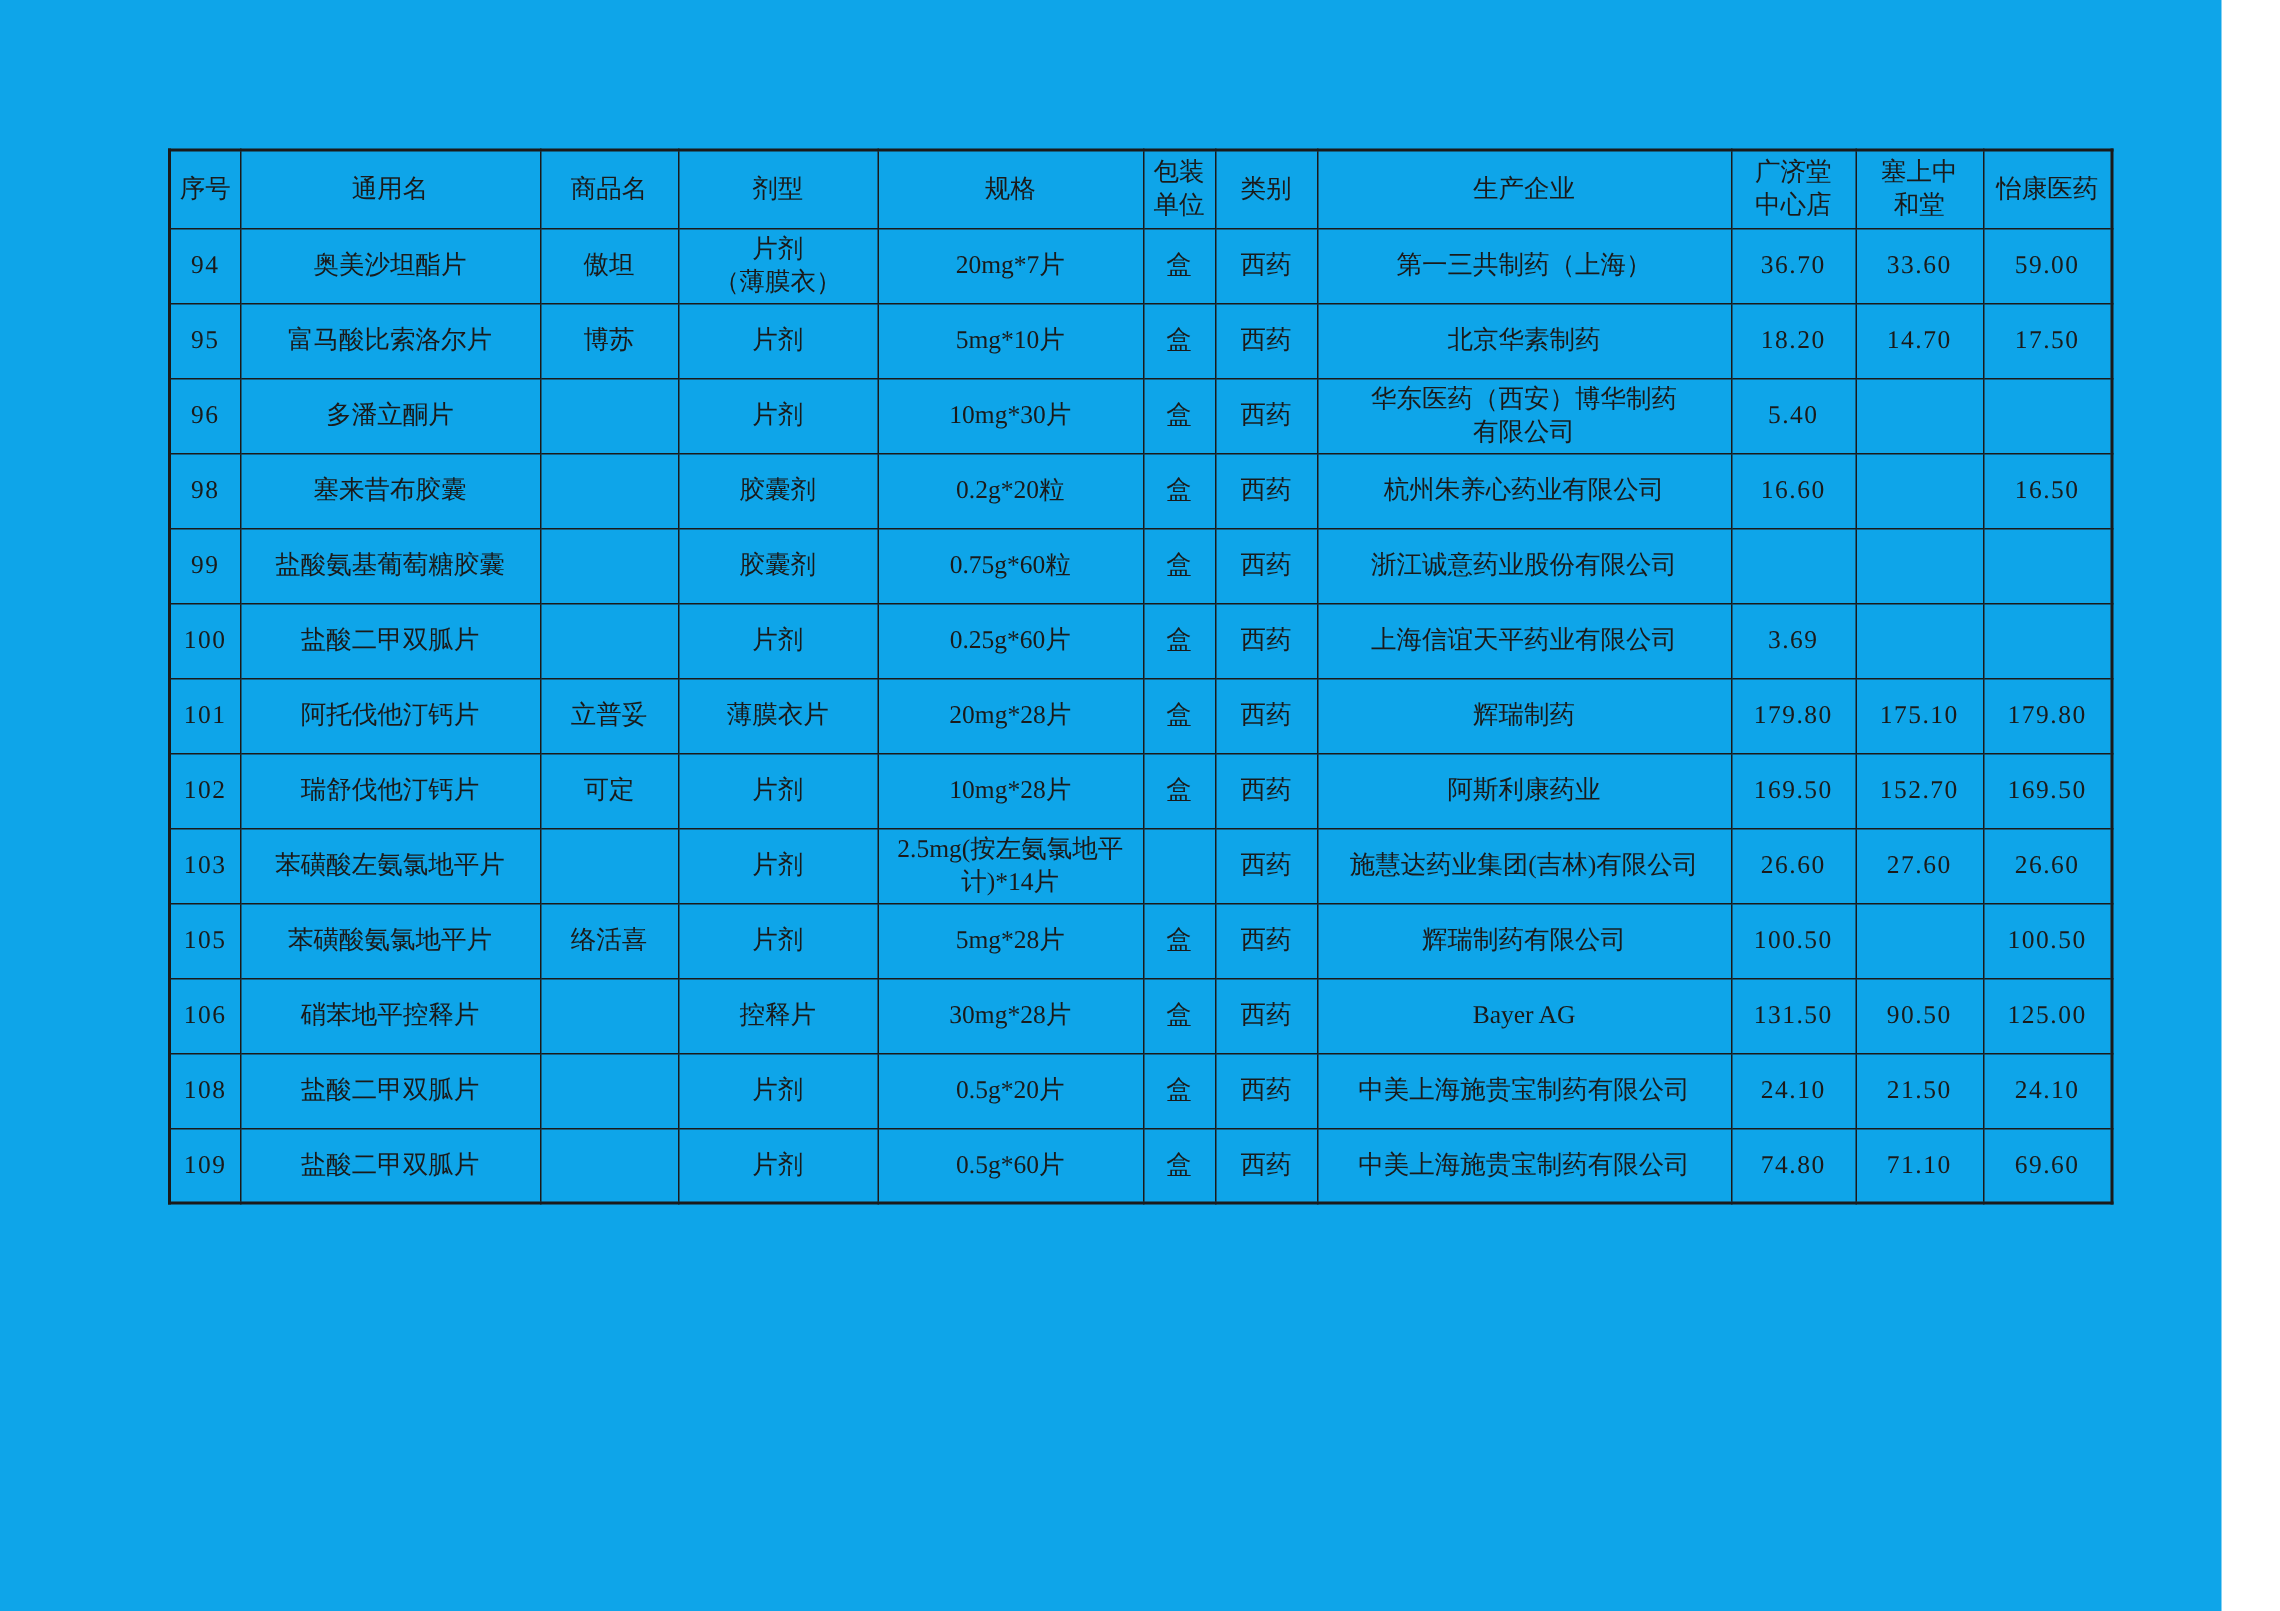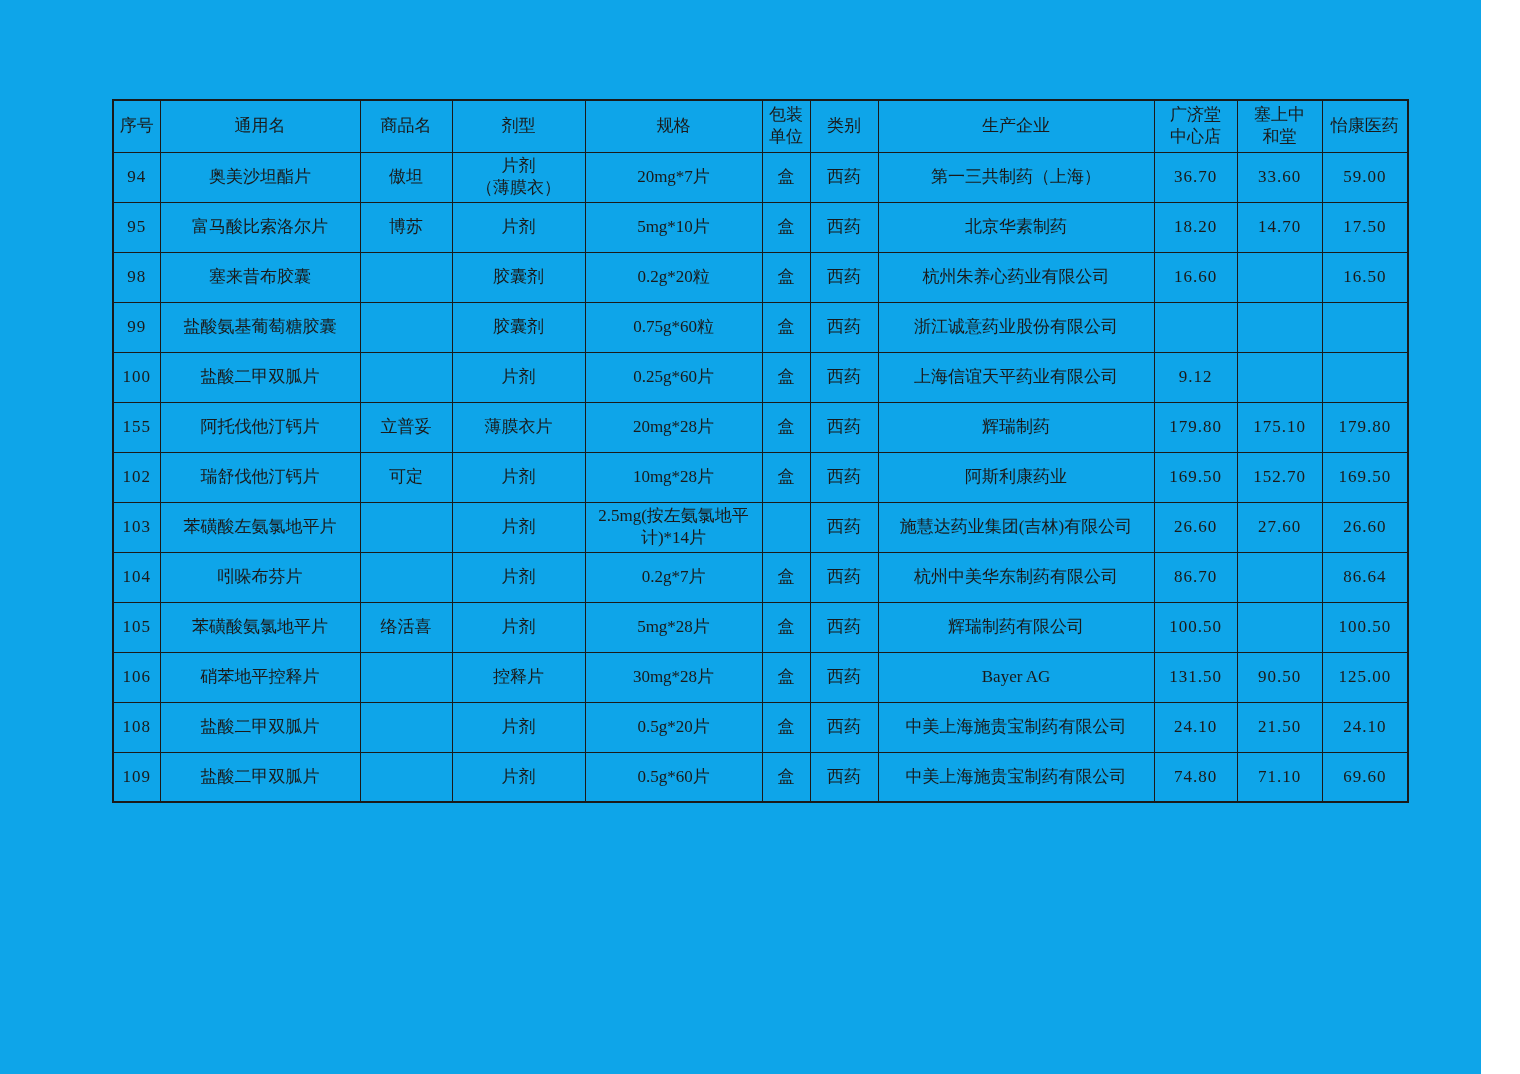--- a/index.html
+++ b/index.html
@@ -99,20 +99,34 @@
           <td>片剂</td>
           <td>5mg*10片</td>
           <td>盒</td>
           <td>西药</td>
           <td>北京华素制药</td>
           <td class="num">18.20</td>
           <td class="num">14.70</td>
           <td class="num">17.50</td>
         </tr>
         <tr>
+          <td class="num">96</td>
+          <td>多潘立酮片</td>
+          <td></td>
+          <td>片剂</td>
+          <td>10mg*30片</td>
+          <td>盒</td>
+          <td>西药</td>
+          <td>华东医药（西安）博华制药
+有限公司</td>
+          <td class="num">5.40</td>
+          <td class="num"></td>
+          <td class="num"></td>
+        </tr>
+        <tr>
           <td class="num">98</td>
           <td>塞来昔布胶囊</td>
           <td></td>
           <td>胶囊剂</td>
           <td>0.2g*20粒</td>
           <td>盒</td>
           <td>西药</td>
           <td>杭州朱养心药业有限公司</td>
           <td class="num">16.60</td>
           <td class="num"></td>
@@ -133,26 +147,26 @@
         </tr>
         <tr>
           <td class="num">100</td>
           <td>盐酸二甲双胍片</td>
           <td></td>
           <td>片剂</td>
           <td>0.25g*60片</td>
           <td>盒</td>
           <td>西药</td>
           <td>上海信谊天平药业有限公司</td>
-          <td class="num">9.12</td>
-          <td class="num"></td>
-          <td class="num"></td>
-        </tr>
-        <tr>
-          <td class="num">155</td>
+          <td class="num">3.69</td>
+          <td class="num"></td>
+          <td class="num"></td>
+        </tr>
+        <tr>
+          <td class="num">101</td>
           <td>阿托伐他汀钙片</td>
           <td>立普妥</td>
           <td>薄膜衣片</td>
           <td>20mg*28片</td>
           <td>盒</td>
           <td>西药</td>
           <td>辉瑞制药</td>
           <td class="num">179.80</td>
           <td class="num">175.10</td>
           <td class="num">179.80</td>
@@ -176,33 +190,20 @@
           <td></td>
           <td>片剂</td>
           <td>2.5mg(按左氨氯地平
 计)*14片</td>
           <td></td>
           <td>西药</td>
           <td>施慧达药业集团(吉林)有限公司</td>
           <td class="num">26.60</td>
           <td class="num">27.60</td>
           <td class="num">26.60</td>
-        </tr>
-        <tr>
-          <td class="num">104</td>
-          <td>吲哚布芬片</td>
-          <td></td>
-          <td>片剂</td>
-          <td>0.2g*7片</td>
-          <td>盒</td>
-          <td>西药</td>
-          <td>杭州中美华东制药有限公司</td>
-          <td class="num">86.70</td>
-          <td class="num"></td>
-          <td class="num">86.64</td>
         </tr>
         <tr>
           <td class="num">105</td>
           <td>苯磺酸氨氯地平片</td>
           <td>络活喜</td>
           <td>片剂</td>
           <td>5mg*28片</td>
           <td>盒</td>
           <td>西药</td>
           <td>辉瑞制药有限公司</td>

